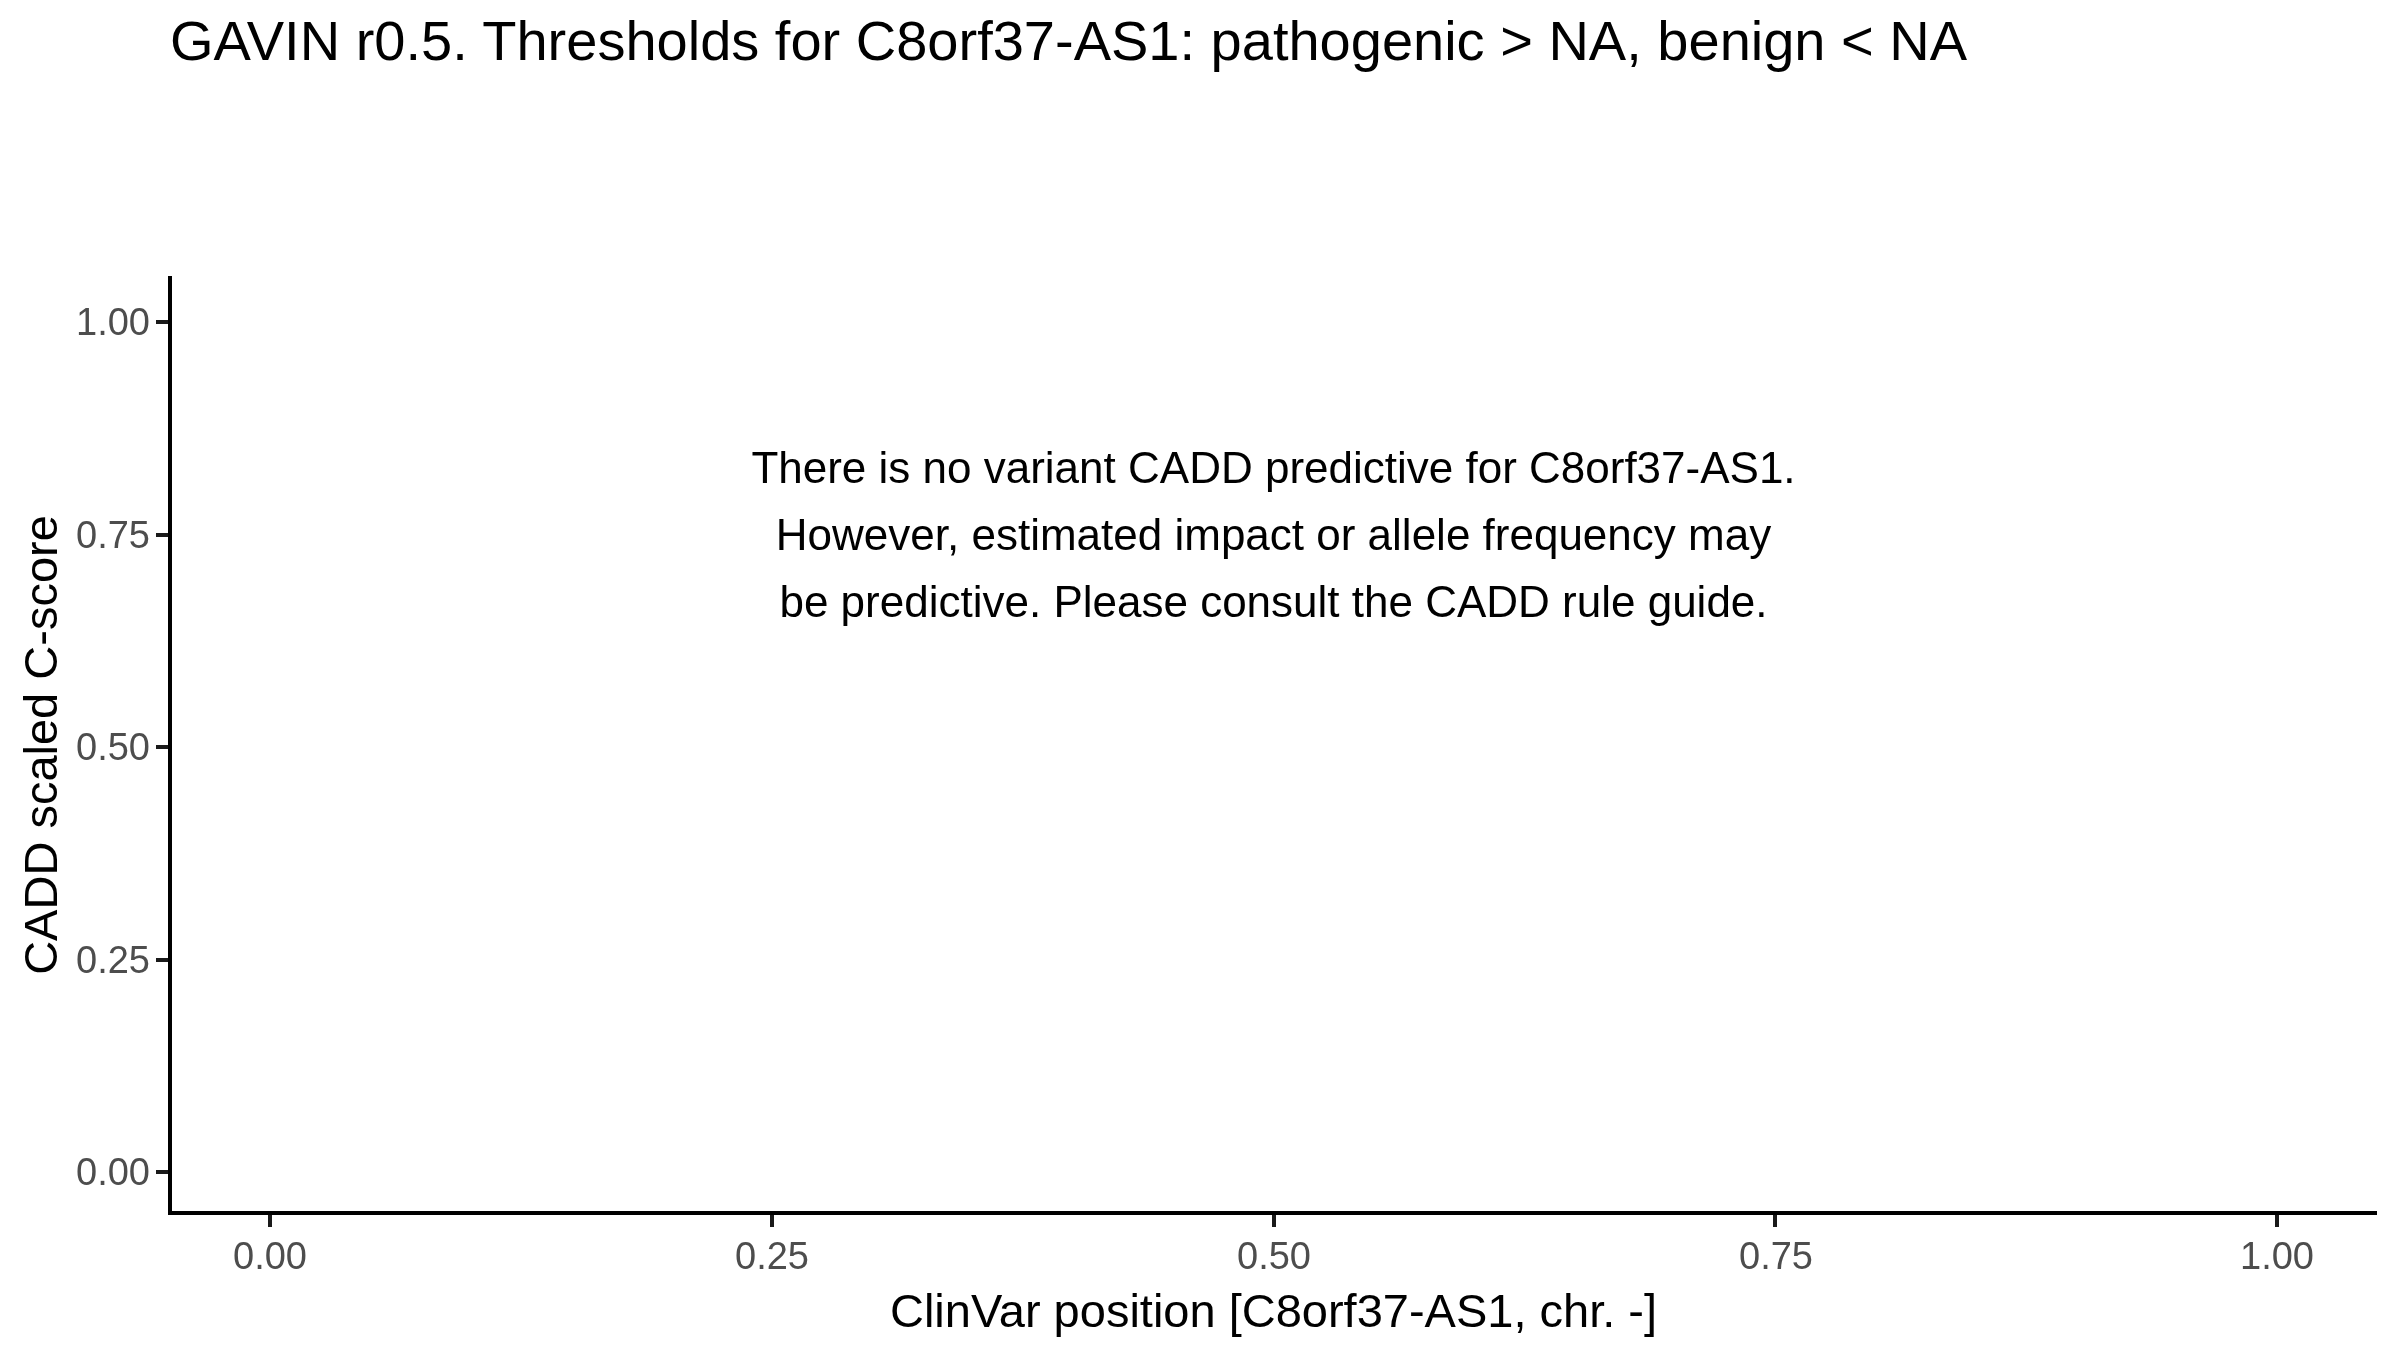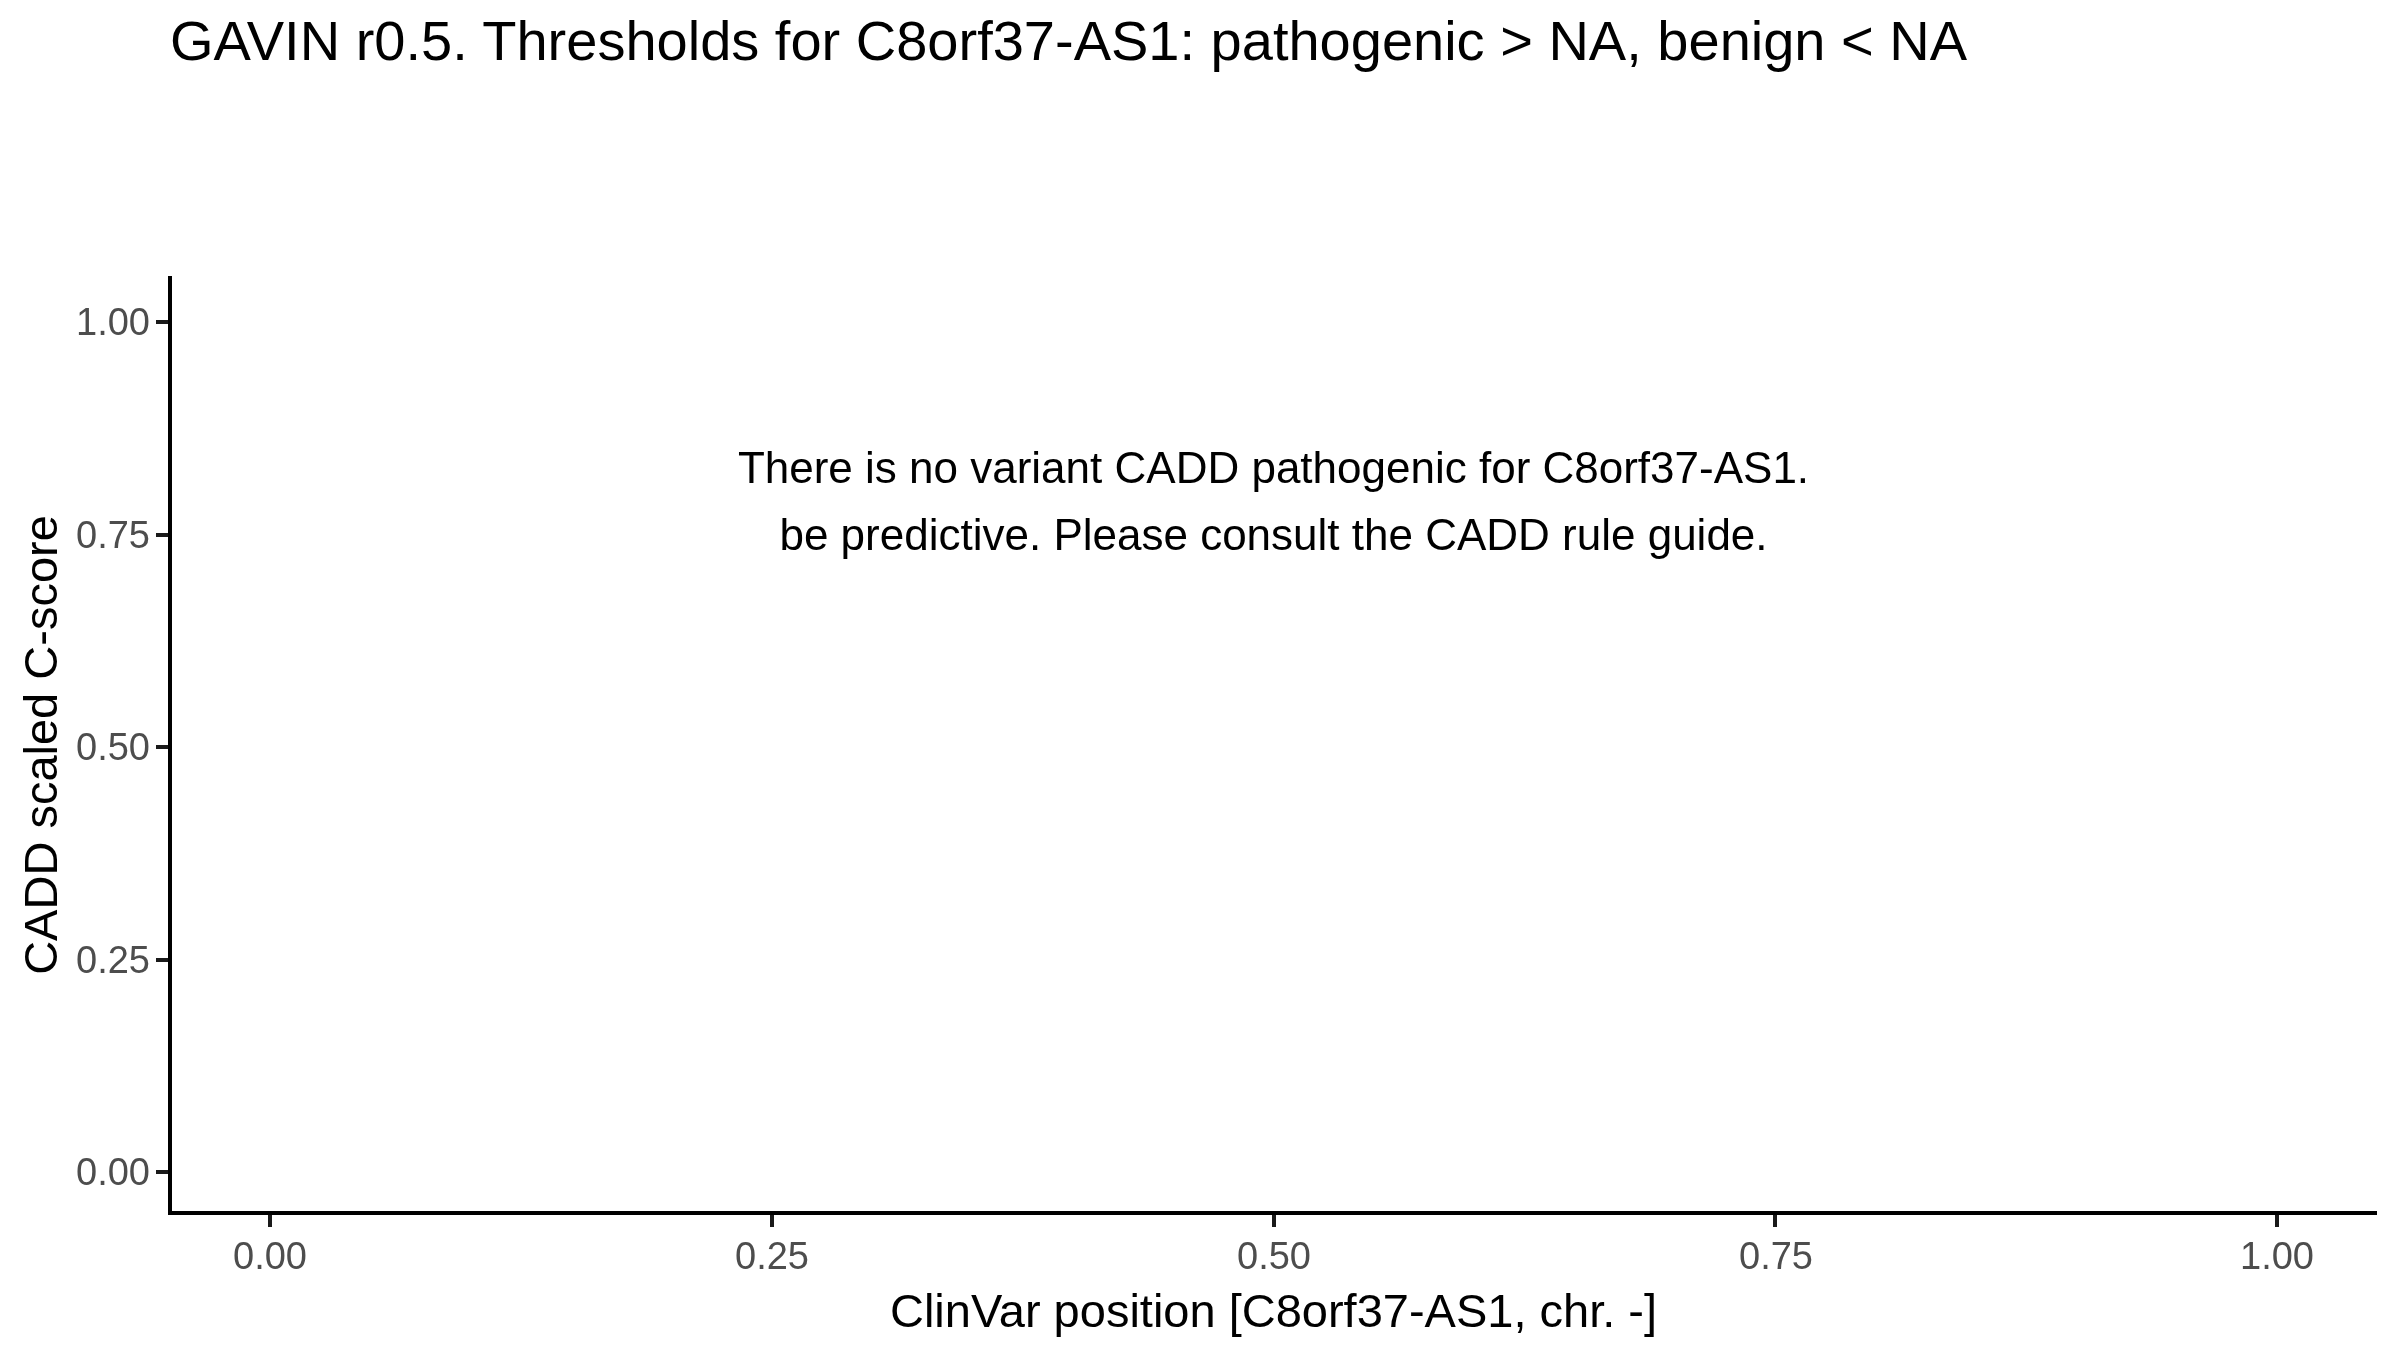--- a/index.html
+++ b/index.html
@@ -114,19 +114,20 @@
   <div class="x-tick-mark" style="left:1773px"></div>
   <div class="x-tick-mark" style="left:2275px"></div>
 
   <div class="x-tick-label" style="left:210px">0.00</div>
   <div class="x-tick-label" style="left:712px">0.25</div>
   <div class="x-tick-label" style="left:1214px">0.50</div>
   <div class="x-tick-label" style="left:1716px">0.75</div>
   <div class="x-tick-label" style="left:2217px">1.00</div>
 
   <div class="annotation">
-    <div>There is no variant CADD pathogenic for C8orf37-AS1.</div>
+    <div>There is no variant CADD predictive for C8orf37-AS1.</div>
+    <div>However, estimated impact or allele frequency may</div>
     <div>be predictive. Please consult the CADD rule guide.</div>
   </div>
 
   <div class="x-axis-title">ClinVar position [C8orf37-AS1, chr. -]</div>
 
 </div>
 
 </body></html>

